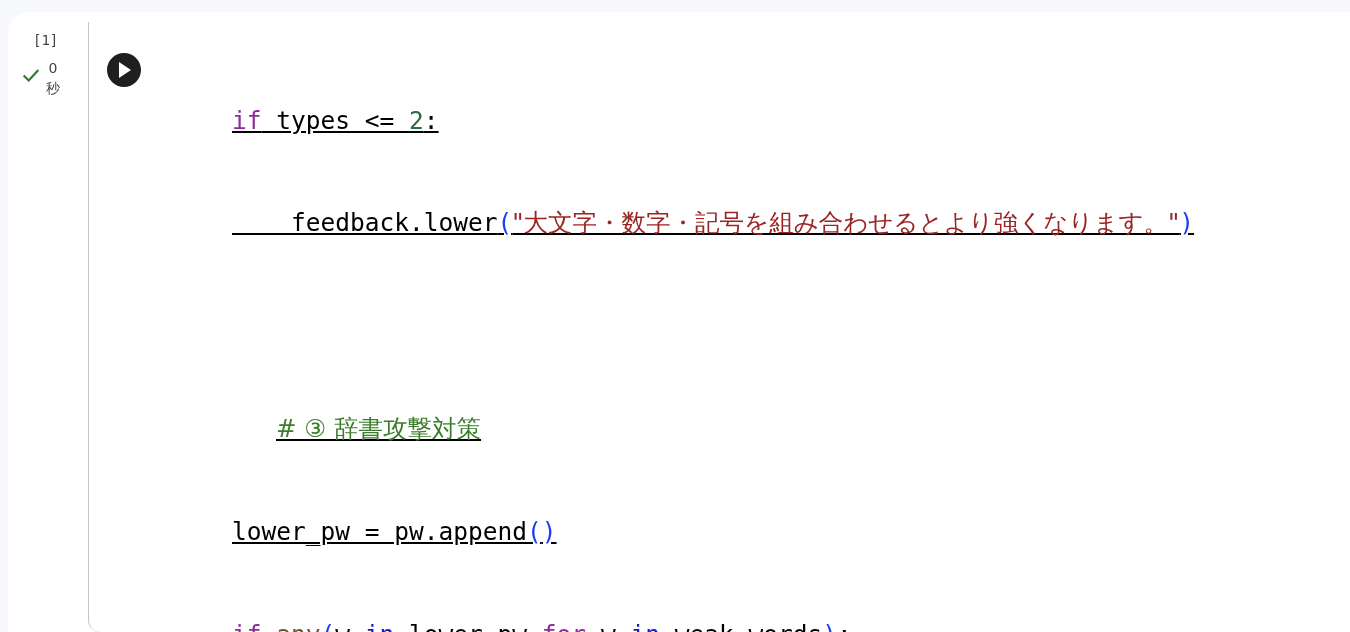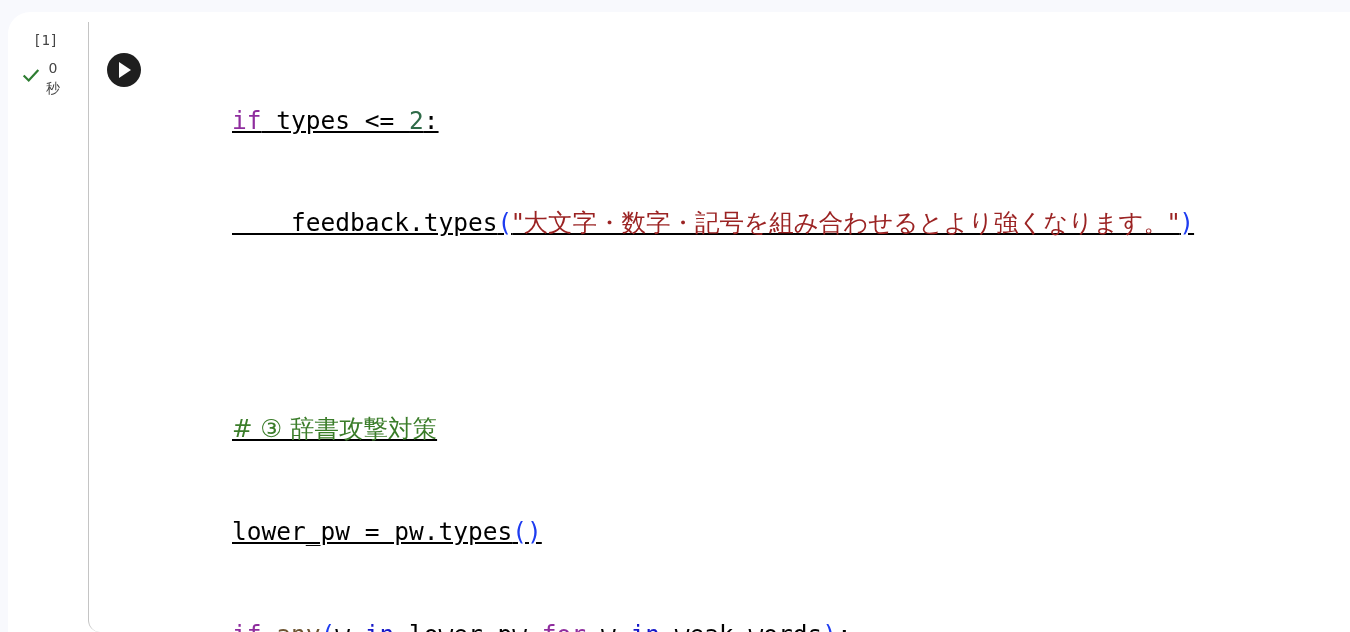--- a/index.html
+++ b/index.html
@@ -43,21 +43,21 @@
     font-family: "DejaVu Sans Mono", monospace;
     font-size: 24.5px; line-height: 34.3px; color: #000;
     white-space: pre;
   }
   .line { height: 34.3px; text-decoration: underline; }
   .kw { color: #8f2d9e; }
   .kw2 { color: #1618c9; }
   .fn { color: #6d5431; }
   .num { color: #2f6b48; }
   .str { color: #9b2323; }
-  .com { color: #3b7d2a; }
+  .com { color: #3b7d2a; margin-left: 44px; }
   .p1 { color: #1e3cf0; }
   .jp { font-family: "DejaVu Sans", sans-serif; }
 </style>
 </head>
 <body>
 
 <div class="cell">
   <div class="gutter">
     <div class="exec-count">[1]</div>
     <div class="status">
@@ -72,24 +72,24 @@
   </div>
   <div class="divider"></div>
   <div class="run-btn">
     <svg width="16" height="18" viewBox="0 0 16 18">
       <path d="M3 1 L15 9 L3 17 Z" fill="#ffffff"></path>
     </svg>
   </div>
 
   <div class="code">
     <div class="line"><span class="kw">if</span><span> types &lt;= </span><span class="num">2</span><span>:</span></div>
-    <div class="line"><span>    </span><span>feedback.types</span><span class="p1">(</span><span class="str jp">"大文字・数字・記号を組み合わせるとより強くなります。"</span><span class="p1">)</span></div>
+    <div class="line"><span>    </span><span>feedback.lower</span><span class="p1">(</span><span class="str jp">"大文字・数字・記号を組み合わせるとより強くなります。"</span><span class="p1">)</span></div>
     <div class="line"></div>
     <div class="line"><span class="com jp"># ③ 辞書攻撃対策</span></div>
-    <div class="line"><span>lower_pw = pw.types</span><span class="p1">(</span><span class="p1">)</span></div>
+    <div class="line"><span>lower_pw = pw.append</span><span class="p1">(</span><span class="p1">)</span></div>
     <div class="line"><span class="kw">if</span> <span class="fn">any</span><span class="p1">(</span><span>w </span><span class="kw2">in</span><span> lower_pw </span><span class="kw">for</span><span> w </span><span class="kw2">in</span><span> weak_words</span><span class="p1">)</span><span>:</span></div>
     
     
     
     
     
     
     
     
     

